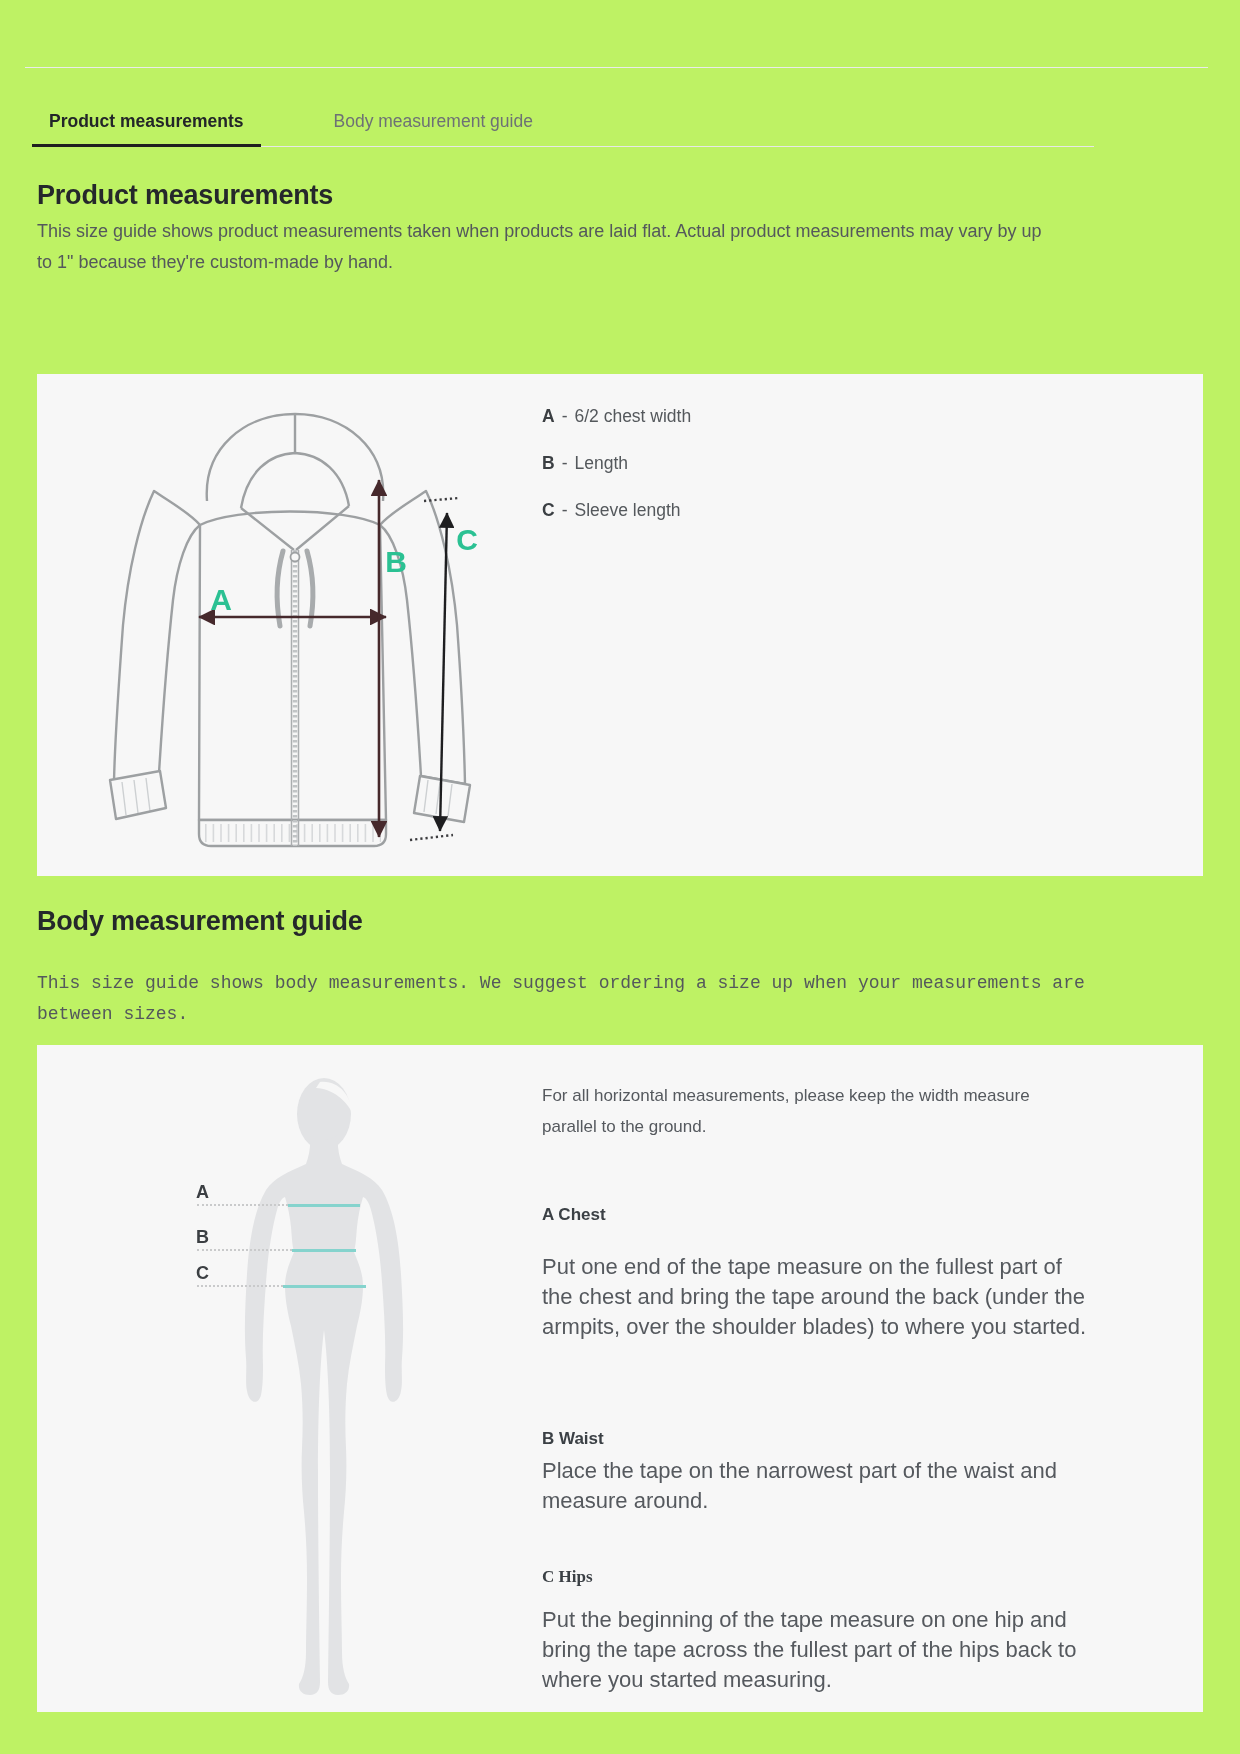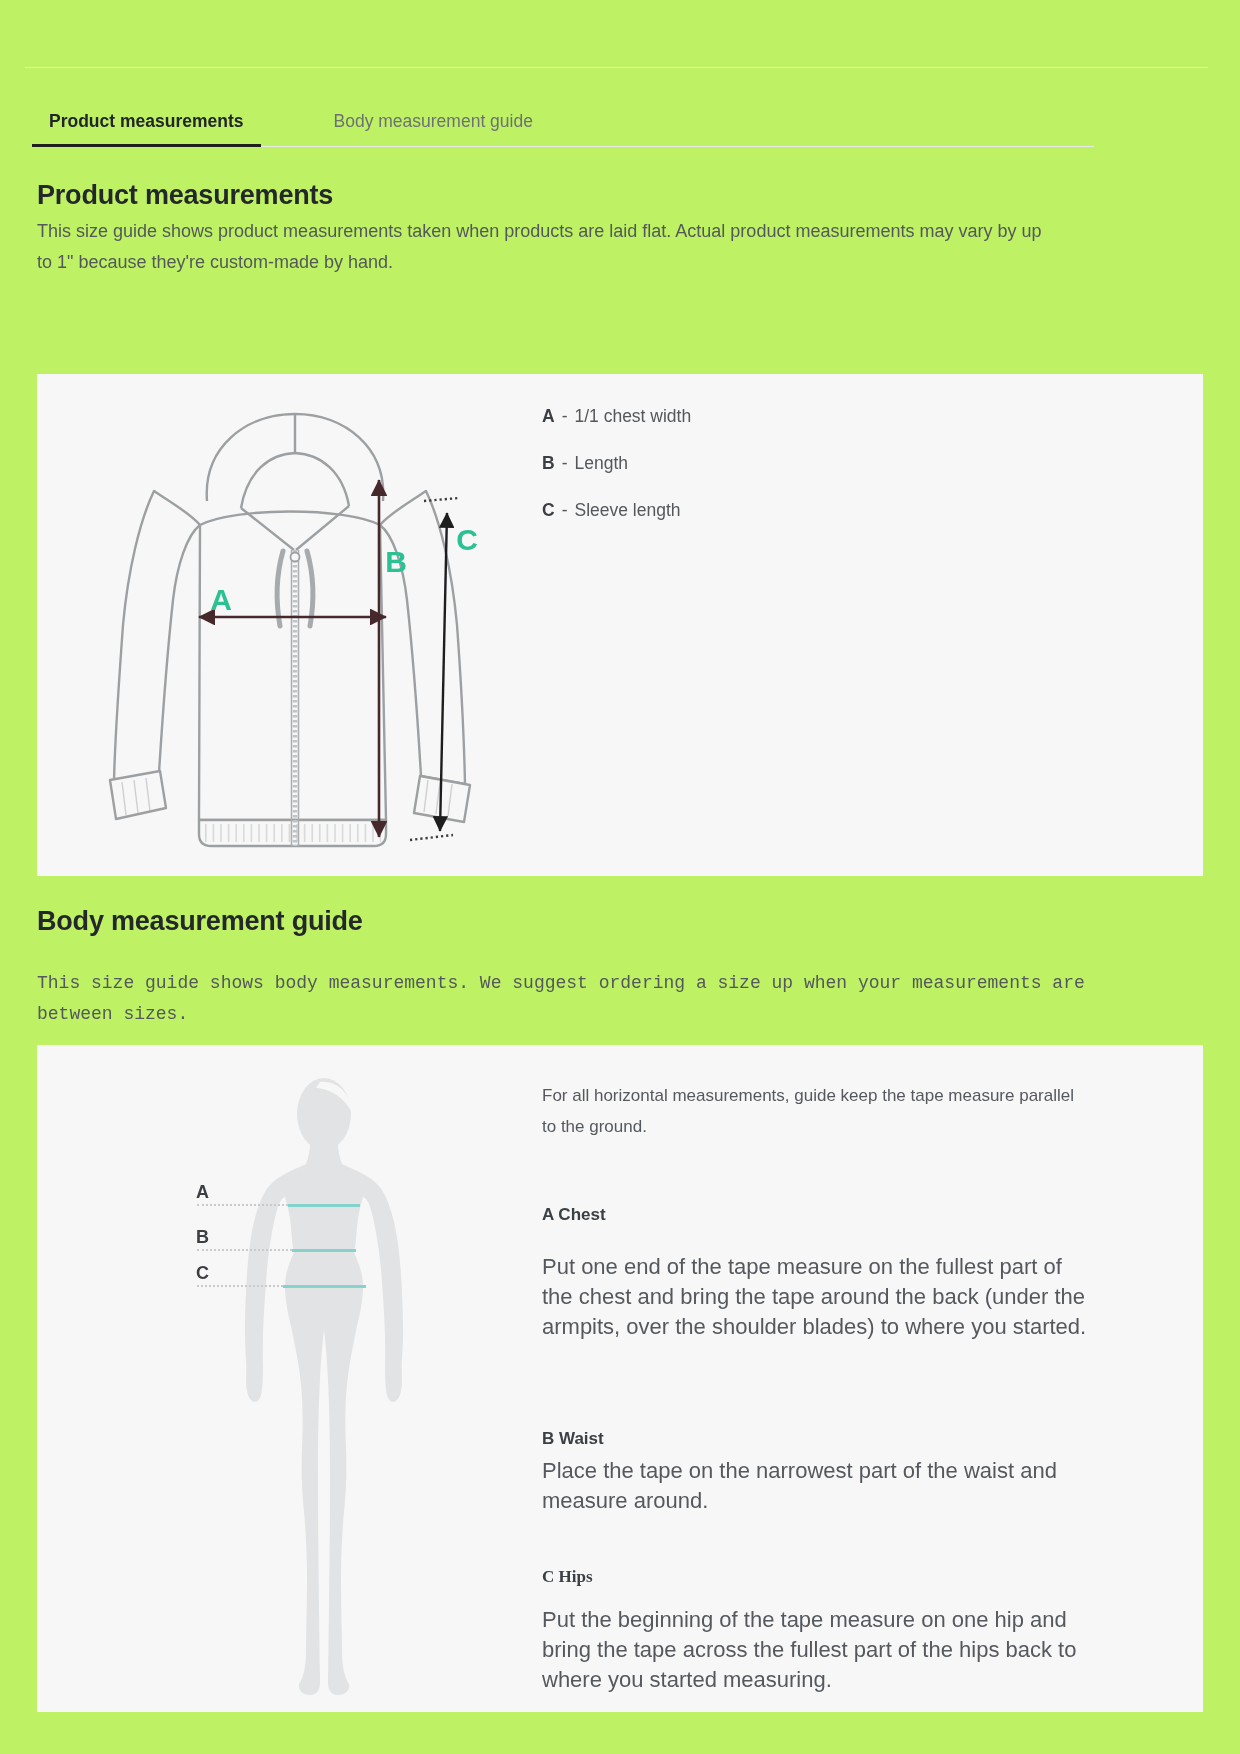--- a/index.html
+++ b/index.html
@@ -118,21 +118,21 @@
 
       <text x="126" y="210" text-anchor="middle" font-size="30" font-weight="bold" fill="#2bc193">A</text>
       <text x="301" y="172" text-anchor="middle" font-size="30" font-weight="bold" fill="#2bc193">B</text>
       <text x="372" y="150" text-anchor="middle" font-size="30" font-weight="bold" fill="#2bc193">C</text>
     </svg>
 
     <div class="legend">
       <div class="legend-row">
         <span class="legend-letter">A</span>
         <span class="legend-dash">-</span>
-        <span>1/1 chest width</span>
+        <span>6/2 chest width</span>
       </div>
       <div class="legend-row">
         <span class="legend-letter">B</span>
         <span class="legend-dash">-</span>
         <span>Length</span>
       </div>
       <div class="legend-row">
         <span class="legend-letter">C</span>
         <span class="legend-dash">-</span>
         <span>Sleeve length</span>
@@ -158,21 +158,21 @@
 
     <div class="dotline" style="left:160px;top:159px;width:91px;"></div>
     <div class="tealline" style="left:251px;top:159px;width:72px;"></div>
 
     <div class="dotline" style="left:160px;top:204px;width:95px;"></div>
     <div class="tealline" style="left:255px;top:204px;width:64px;"></div>
 
     <div class="dotline" style="left:160px;top:240px;width:86px;"></div>
     <div class="tealline" style="left:246px;top:240px;width:83px;"></div>
 
-    <div class="m-intro">For all horizontal measurements, guide keep the tape measure parallel to the ground.</div>
+    <div class="m-intro">For all horizontal measurements, please keep the width measure parallel to the ground.</div>
 
     <div class="m-title" id="mtitle-a">A Chest</div>
     <div class="m-text" id="mtext-a">Put one end of the tape measure on the fullest part of the chest and bring the tape around the back (under the armpits, over the shoulder blades) to where you started.</div>
 
     <div class="m-title" id="mtitle-b">B Waist</div>
     <div class="m-text" id="mtext-b">Place the tape on the narrowest part of the waist and measure around.</div>
 
     <div class="m-title" id="mtitle-c">C Hips</div>
     <div class="m-text" id="mtext-c">Put the beginning of the tape measure on one hip and bring the tape across the fullest part of the hips back to where you started measuring.</div>
   </div>

